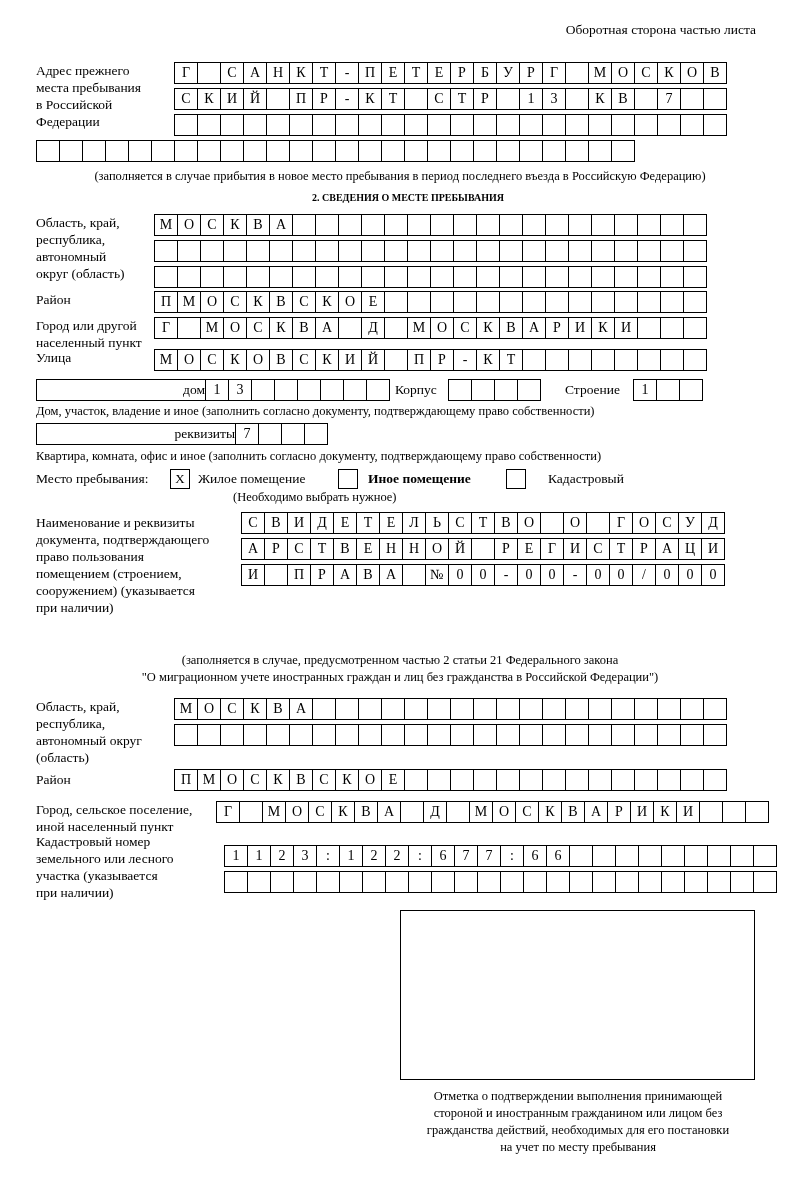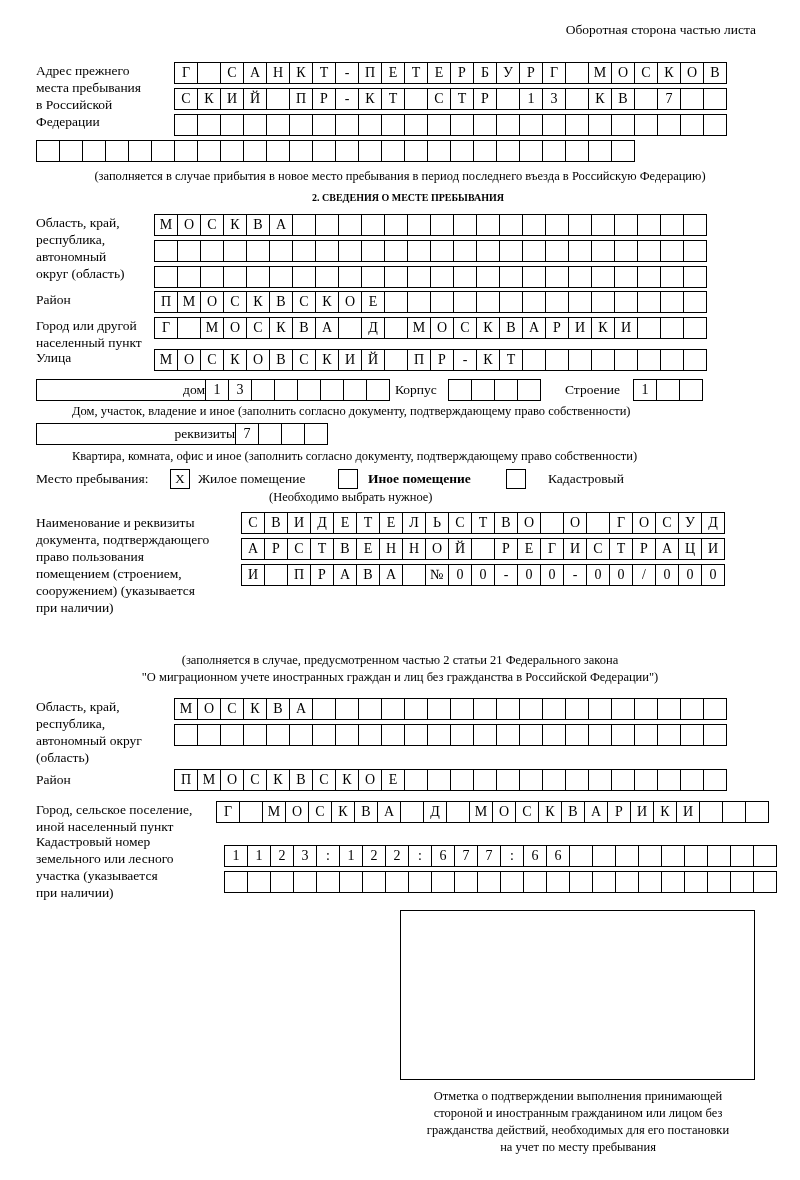--- a/index.html
+++ b/index.html
@@ -26,21 +26,21 @@
     right: 44px;
     top: 22px;
     font-size: 13.5px;
   }
   .lbl {
     position: absolute;
     font-size: 13.5px;
     line-height: 17px;
     white-space: pre-line;
   }
-  .lbl.small { font-size: 12.5px; margin-left: 36px; }
+  .lbl.small { font-size: 12.5px; }
   .center {
     position: absolute;
     text-align: center;
     font-size: 13px;
   }
   .bold { font-weight: bold; }
 
   
   .row {
     position: absolute;

